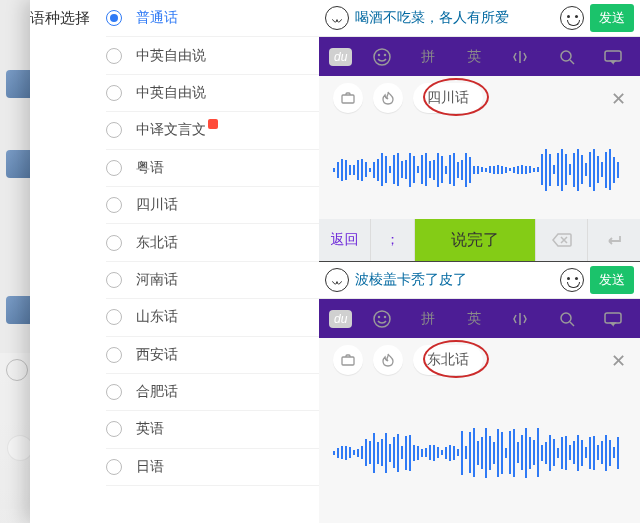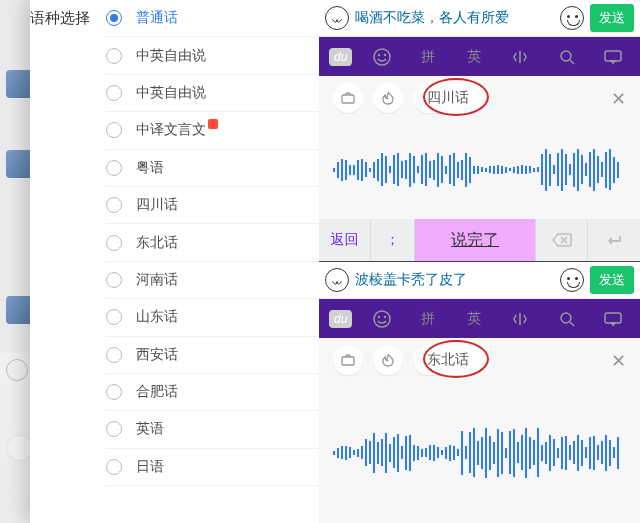--- a/index.html
+++ b/index.html
@@ -58,21 +58,21 @@
   .circle-red { position:absolute; border:2px solid #cc2b2b; border-radius:50%/50%; width:66px; height:38px; pointer-events:none;}
   .close-x { position:absolute; right:14px; top:12px; color:#999; font-size:18px;}
 
   .wave-area { flex:1; background:#f7f7f7; display:flex; align-items:center; justify-content:center; padding:0 14px; overflow:hidden;}
   .wave { display:flex; align-items:center; gap:2px; height:70px; width:100%;}
   .wave span { width:2px; background:#2f7af5; display:block;}
 
   .kb-bottom { height:42px; background:#eceef0; display:flex;}
   .bk { flex:0 0 52px; display:flex; align-items:center; justify-content:center; color:#6d28d9; font-size:14px; border-right:1px solid #dcdcdc;}
   .bk.semi { flex:0 0 44px; }
-  .bk.done { flex:1; background:#f0abfc; color:#333; font-size:16px;text-decoration:underline;}
+  .bk.done { flex:1; background:#84cc16; color:#333; font-size:16px;}
   .bk.icon { color:#bfbfbf;}
   .bk:last-child{border-right:none;}
   .bk svg { stroke:#bfbfbf;}
 
 </style>
 </head>
 <body>
 
 <div class="wrap">
 

